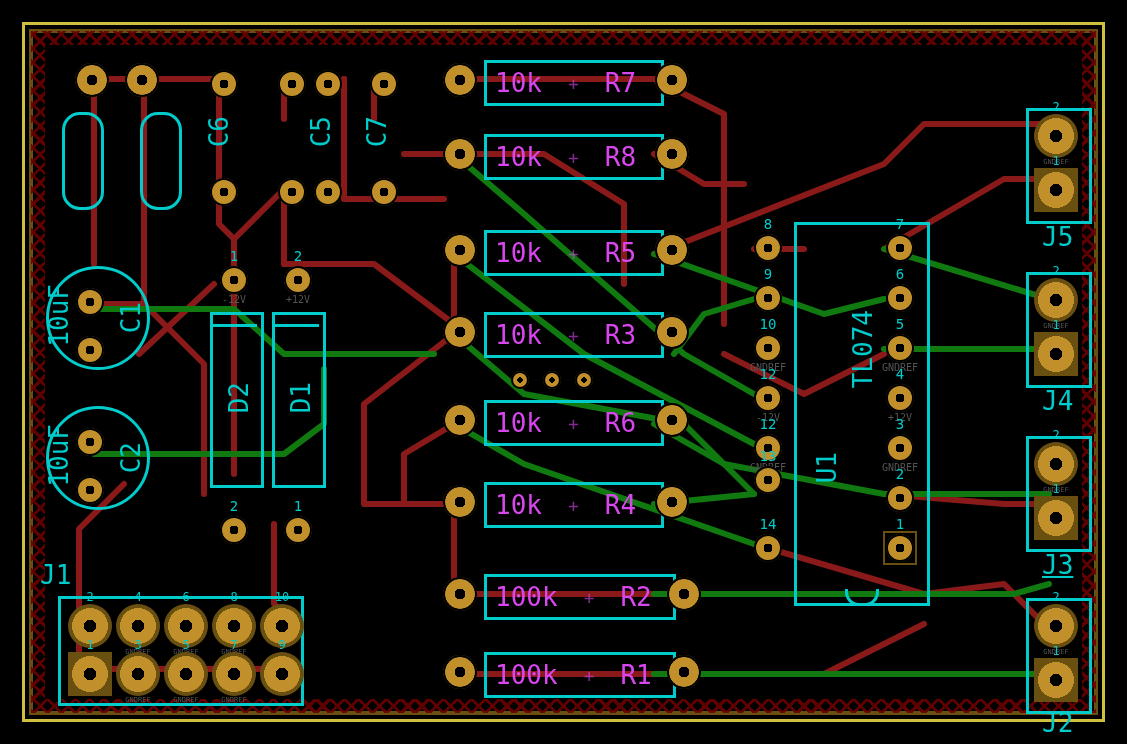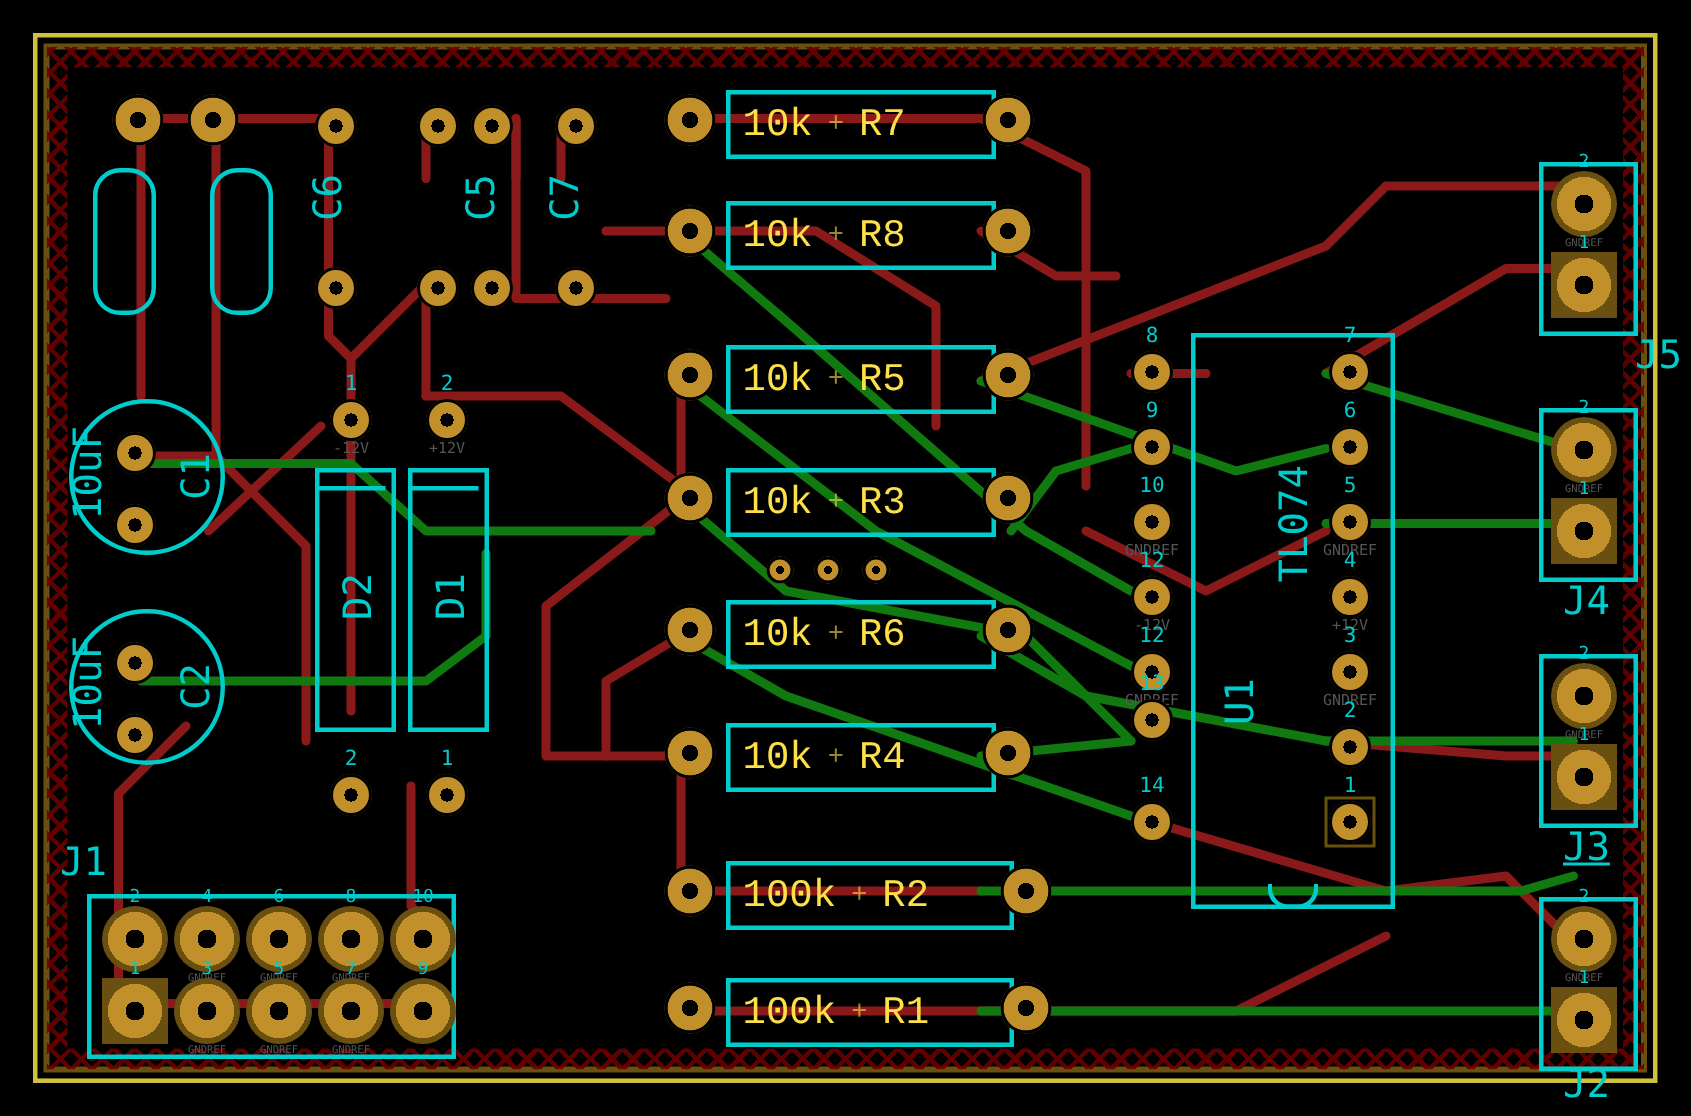--- a/index.html
+++ b/index.html
@@ -82,22 +82,22 @@
   }
   .silkline {
     position: absolute;
     background: #0cc;
   }
   .silkcircle {
     position:absolute; border:3px solid #0cc; border-radius:50%;
   }
   .rbox {
     position:absolute; height:40px; border:3px solid #0cc;
-    color:#fde047; font-size:26px; display:flex; align-items:center;
-    padding:0 8px; gap:10px;font-family:Liberation Mono, monospace;
+    color:#d946ef; font-size:26px; display:flex; align-items:center;
+    padding:0 8px; gap:26px;
   }
   .rbox .plus{font-size:18px; opacity:.6;}
   .ic {
     position:absolute; border:3px solid #0cc;
   }
   .ic .notch{
     position:absolute; width:28px; height:14px; border:3px solid #0cc; border-top:none;
     border-radius:0 0 14px 14px; left:50%; transform:translateX(-50%); bottom:-3px;
   }
   .jbox{
@@ -405,21 +405,21 @@
     </div>
 
   <div class="jbox" style="left:1014px; top:96px; width:60px; height:110px;"></div>
   <div class="jpad round" style="left:1044px; top:124px;">
       <span class="num">2</span>
       <span class="net">GNDREF</span>
     </div>
   <div class="jpad" style="left:1044px; top:178px;">
       <span class="num">1</span>
     </div>
-  <div class="ref" style="left:1078px; top:210px;">J5</div>
+  <div class="ref" style="left:1030px; top:210px;">J5</div>
 
   <div class="jbox" style="left:1014px; top:260px; width:60px; height:110px;"></div>
   <div class="jpad round" style="left:1044px; top:288px;">
       <span class="num">2</span>
       <span class="net">GNDREF</span>
     </div>
   <div class="jpad" style="left:1044px; top:342px;">
       <span class="num">1</span>
     </div>
   <div class="ref" style="left:1030px; top:374px;">J4</div>

